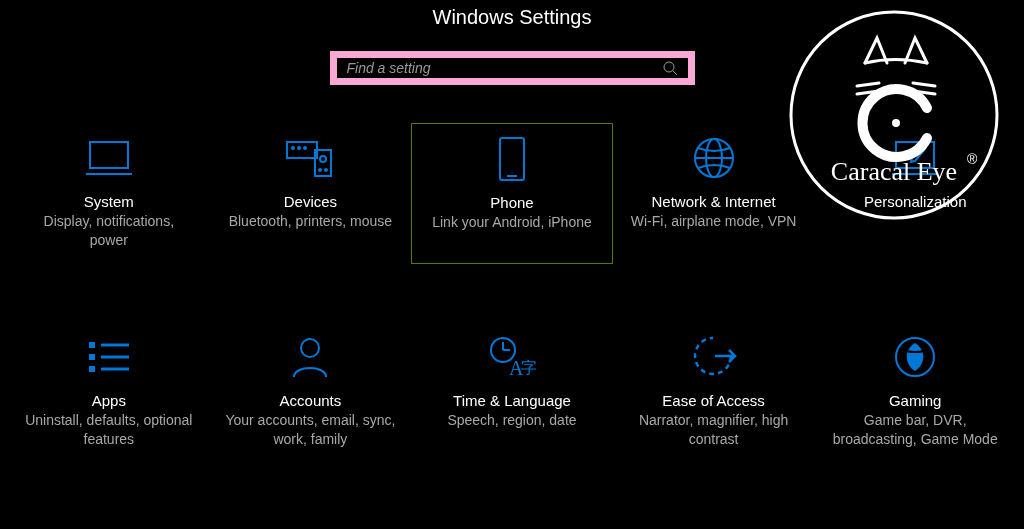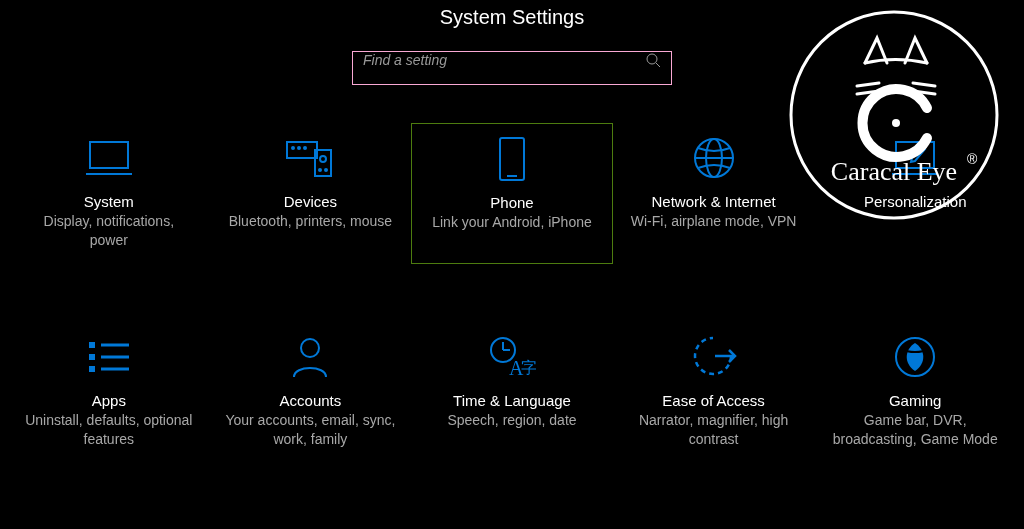--- a/index.html
+++ b/index.html
@@ -20,26 +20,26 @@
     font-size: 20px;
     font-weight: 400;
     color: #fff;
   }
   .search-wrap {
     display: flex;
     justify-content: center;
     margin-top: 22px;
   }
   .search {
-    width: 320px;
+    width: 365px;
     height: 34px;
-    border: 1px solid #f9a8d4;
+    border: 7px solid #f9a8d4;
     background: #000;
     display: flex;
-    align-items: flex-start;
+    align-items: center;
     padding: 0 10px;
     color: #aaa;
   }
   .search input {
     flex: 1;
     background: transparent;
     border: none;
     outline: none;
     color: #ccc;
     font-size: 14px;
@@ -91,21 +91,21 @@
     right: 22px;
     width: 215px;
     height: 215px;
     pointer-events: none;
   }
 </style>
 </head>
 <body>
 
 <div class="header">
-  <div class="title">System Settings</div>
+  <div class="title">Windows Settings</div>
   <div class="search-wrap">
     <div class="search">
       <input type="text" placeholder="Find a setting" style="">
       <svg class="search-icon" viewBox="0 0 16 16">
         <circle cx="7" cy="7" r="5" stroke="#999" stroke-width="1" fill="none"></circle>
         <line x1="11" y1="11" x2="15" y2="15" stroke="#999" stroke-width="1"></line>
       </svg>
     </div>
   </div>
 </div>

